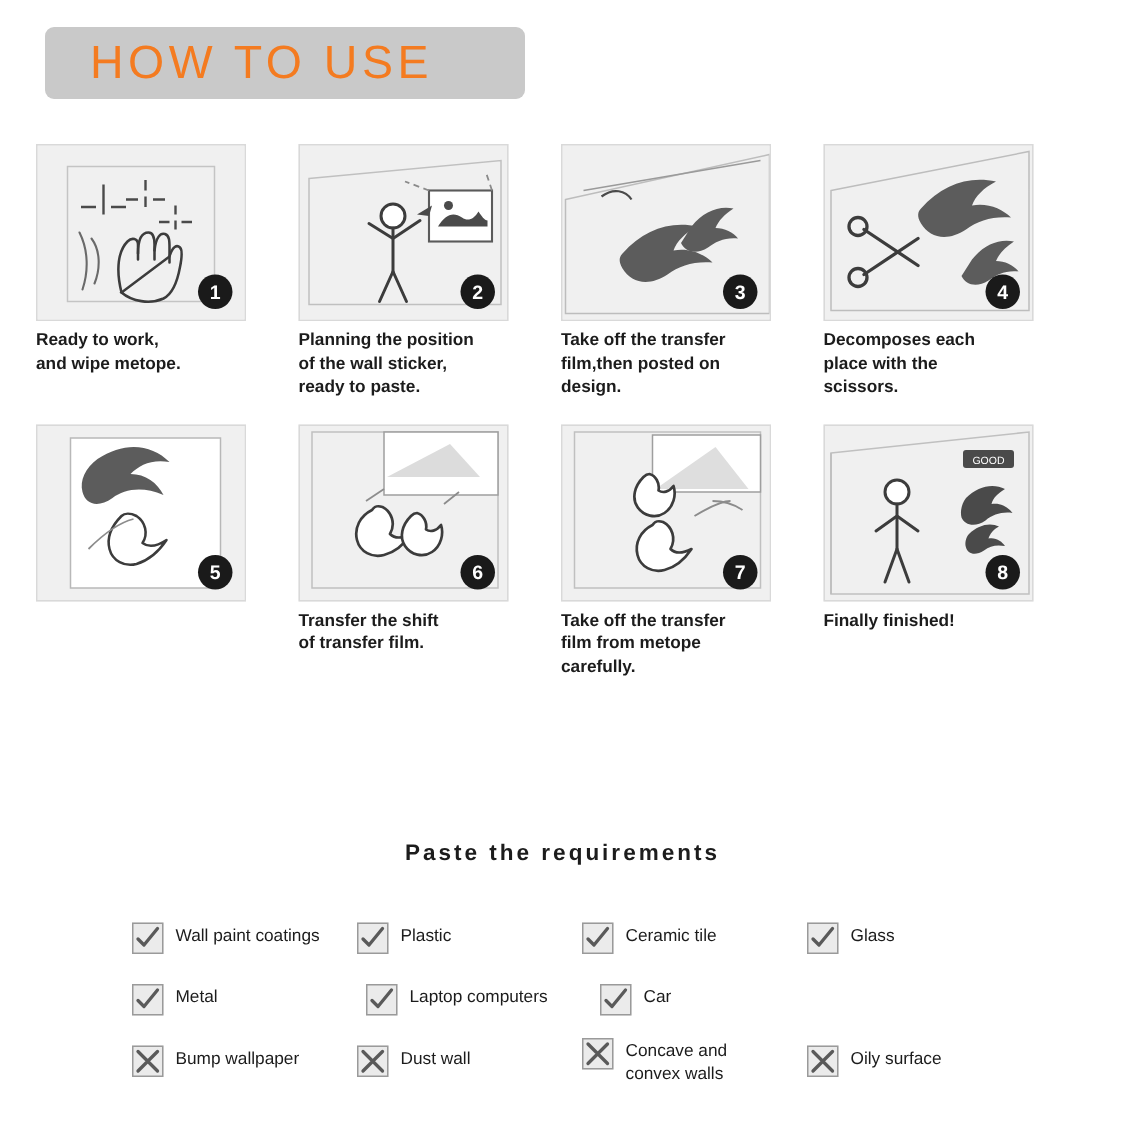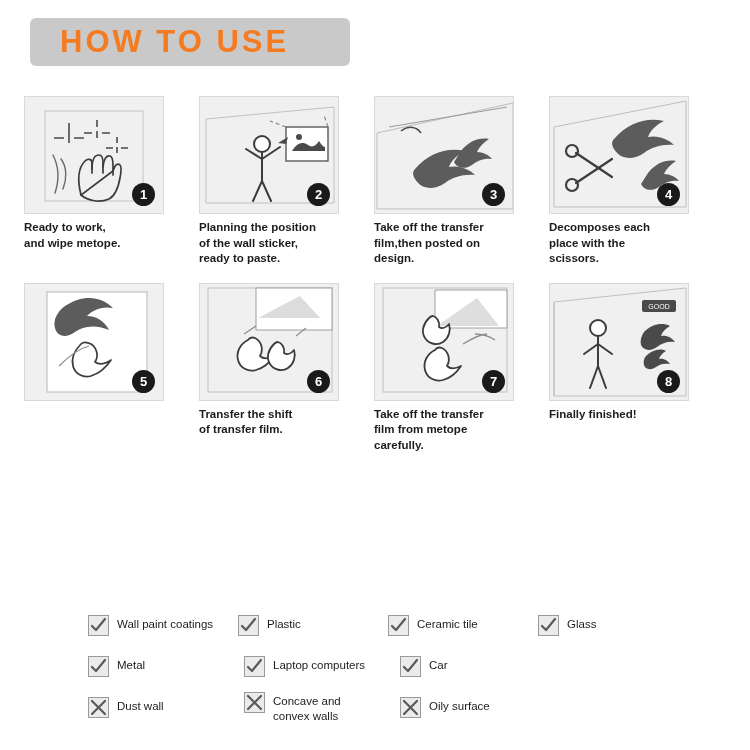--- a/index.html
+++ b/index.html
@@ -23,21 +23,21 @@
     width: 320px; height: 48px;
     background: #c9c9c9;
     border-radius: 6px;
   }
   .header-title {
     position: absolute;
     left: 60px; top: 24px;
     font-size: 31px;
     letter-spacing: 3px;
     color: #f47b20;
-    font-weight: bold;
+    font-weight: normal;
     font-family: "Liberation Sans", sans-serif;
   }
 
   
   .steps {
     position: absolute;
     left: 24px; top: 96px;
     width: 702px;
   }
   .row {
@@ -309,20 +309,21 @@
               <path d="M48 60 L34 70 M48 60 L62 70"></path>
             </g>
           </svg>
           <div class="badge">8</div>
         </div>
         <div class="caption">Finally finished!</div>
       </div>
     </div>
   </div>
 
+  <div class="req-title">Paste the requirements</div>
 
   <div class="req-grid">
 
     <div class="req-row">
       <div class="req-cell">
         <span class="mark">
           <svg width="19" height="19" viewBox="0 0 19 19">
               <path d="M3 10 L7 14 L16 3" fill="none" stroke="#5a5a5a" stroke-width="2.2" stroke-linecap="round" stroke-linejoin="round"></path>
             </svg>
         </span>
@@ -375,20 +376,28 @@
         <span class="mark">
           <svg width="19" height="19" viewBox="0 0 19 19">
               <path d="M3 10 L7 14 L16 3" fill="none" stroke="#5a5a5a" stroke-width="2.2" stroke-linecap="round" stroke-linejoin="round"></path>
             </svg>
         </span>
         <span class="req-label">Car</span>
       </div>
     </div>
 
     <div class="req-row">
+      <div class="req-cell">
+        <span class="mark">
+          <svg width="19" height="19" viewBox="0 0 19 19">
+              <path d="M3 3 L16 16 M16 3 L3 16" fill="none" stroke="#5a5a5a" stroke-width="2.2" stroke-linecap="round"></path>
+            </svg>
+        </span>
+        <span class="req-label">Bump wallpaper</span>
+      </div>
       <div class="req-cell">
         <span class="mark">
           <svg width="19" height="19" viewBox="0 0 19 19">
               <path d="M3 3 L16 16 M16 3 L3 16" fill="none" stroke="#5a5a5a" stroke-width="2.2" stroke-linecap="round"></path>
             </svg>
         </span>
         <span class="req-label">Dust wall</span>
       </div>
       <div class="req-cell">
         <span class="mark">

